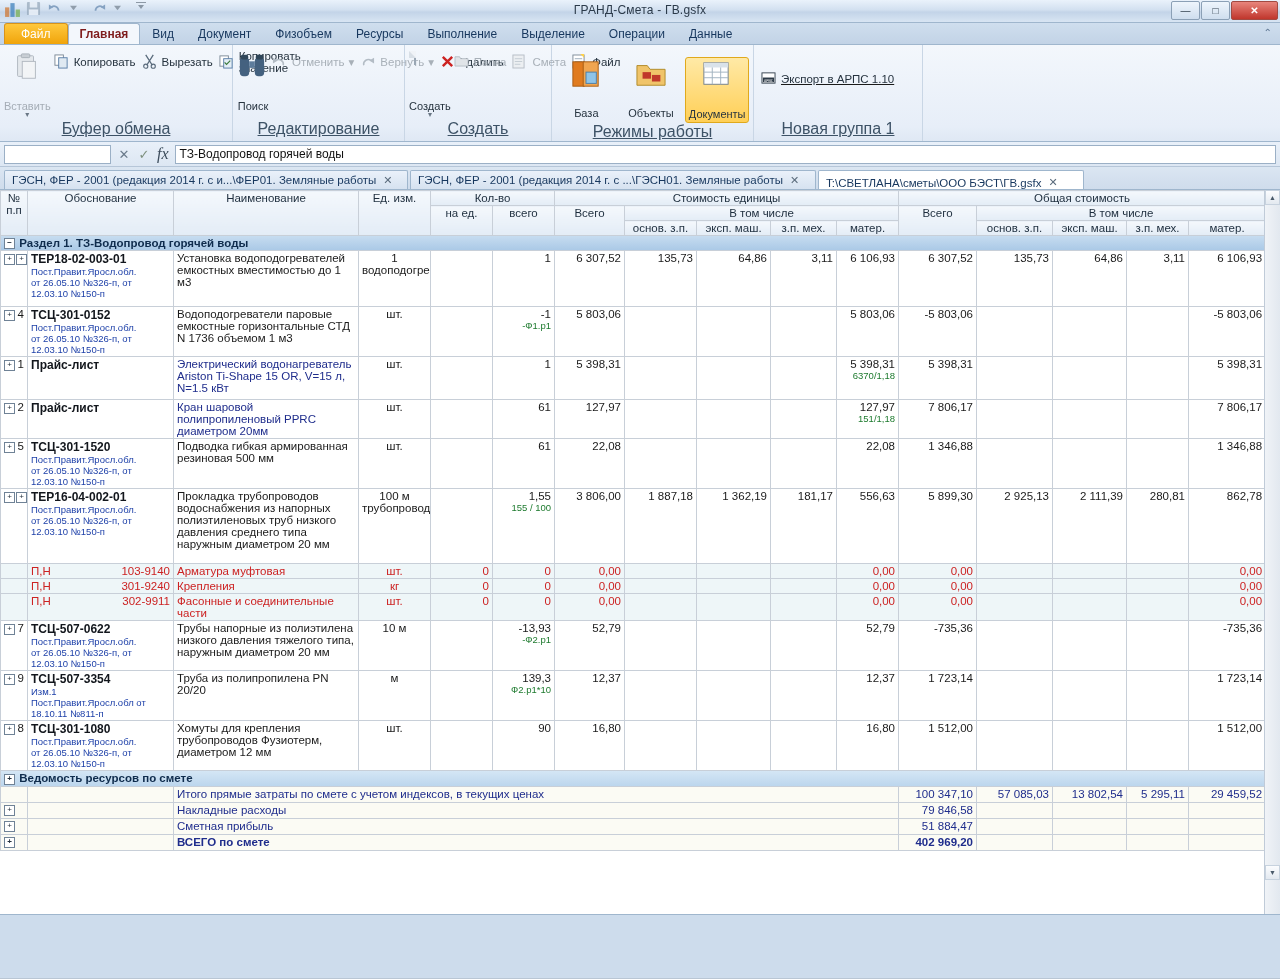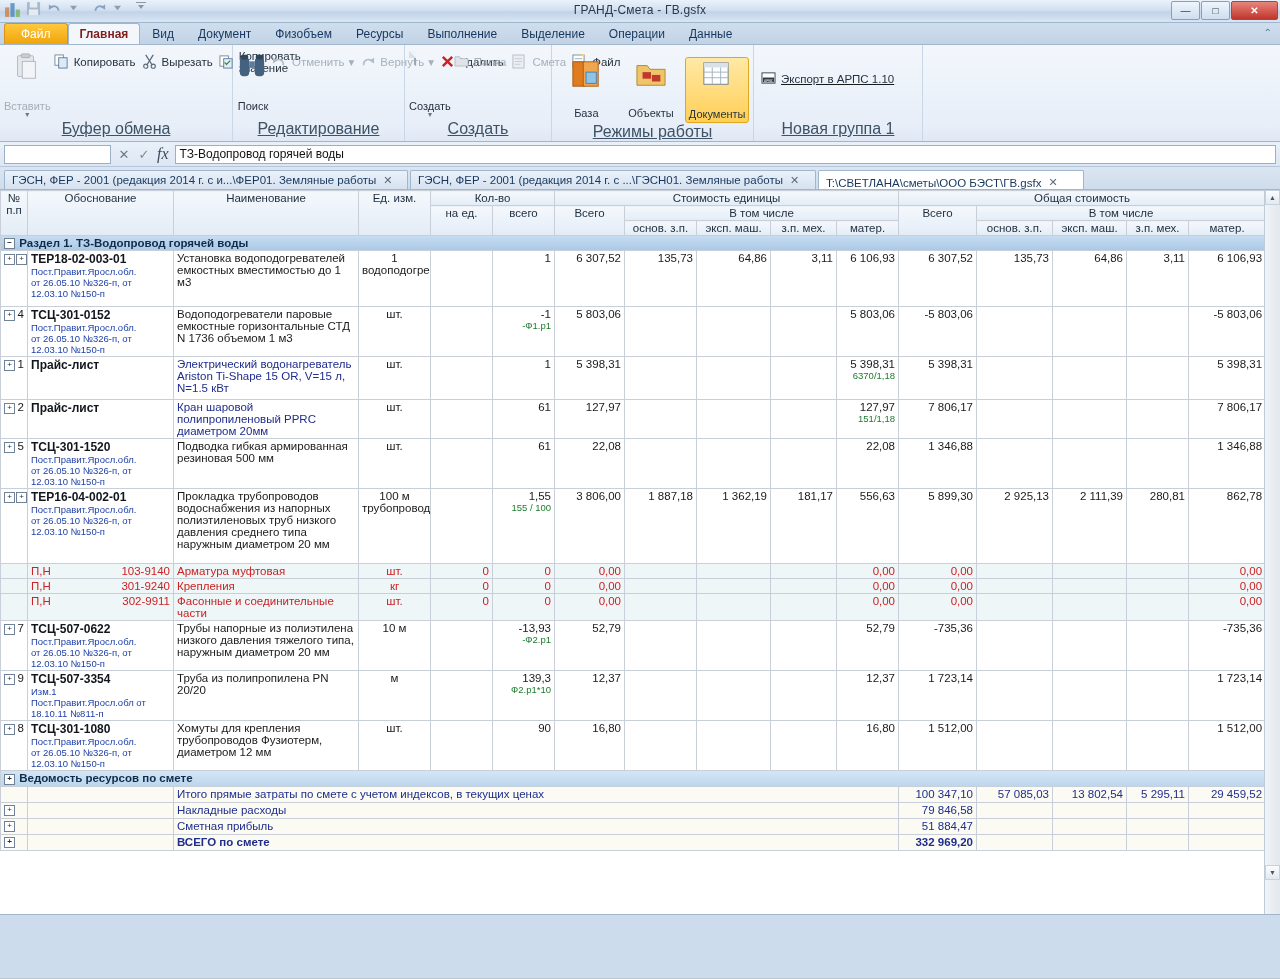--- a/index.html
+++ b/index.html
@@ -714,21 +714,21 @@
               <td class="num">51 884,47</td>
               <td class="num"></td>
               <td class="num"></td>
               <td class="num"></td>
               <td class="num"></td>
             </tr>
             <tr class="totrow last" style="height:16px">
               <td><span class="expand">+</span></td>
               <td></td>
               <td colspan="9" style="font-weight:bold">ВСЕГО по смете</td>
-              <td class="num" style="font-weight:bold">332 969,20</td>
+              <td class="num" style="font-weight:bold">402 969,20</td>
               <td class="num"></td>
               <td class="num"></td>
               <td class="num"></td>
               <td class="num"></td>
             </tr>
           </tbody>
       </table>
     </div>
     <div class="vscroll">
       <div class="arw">▲</div>

